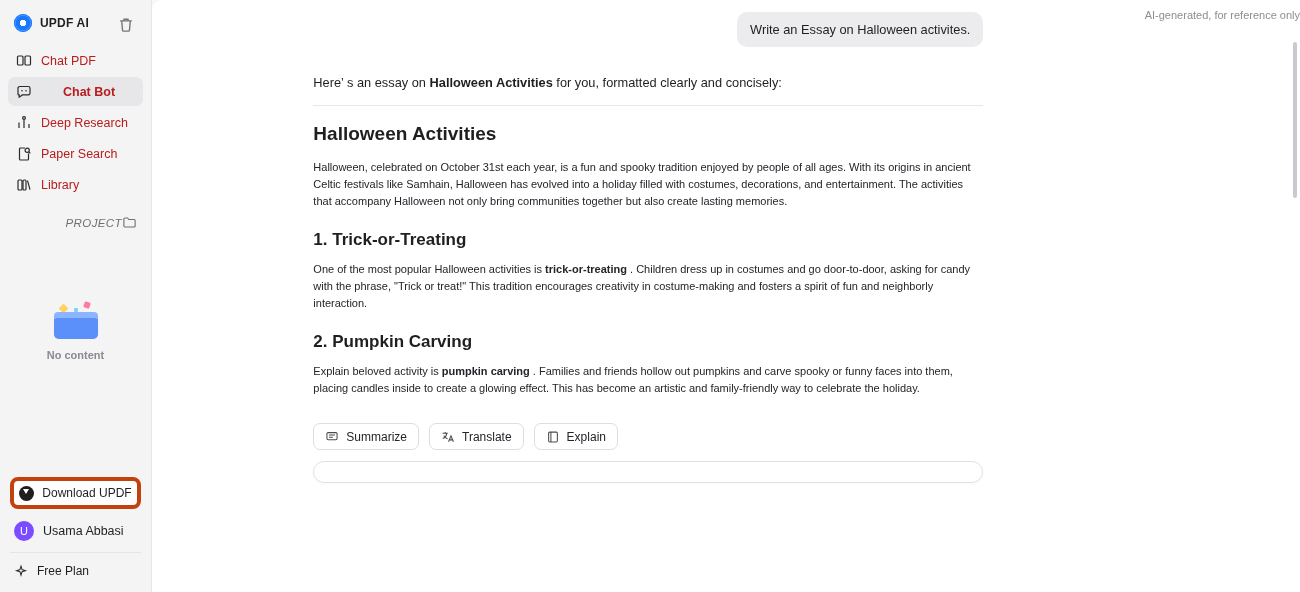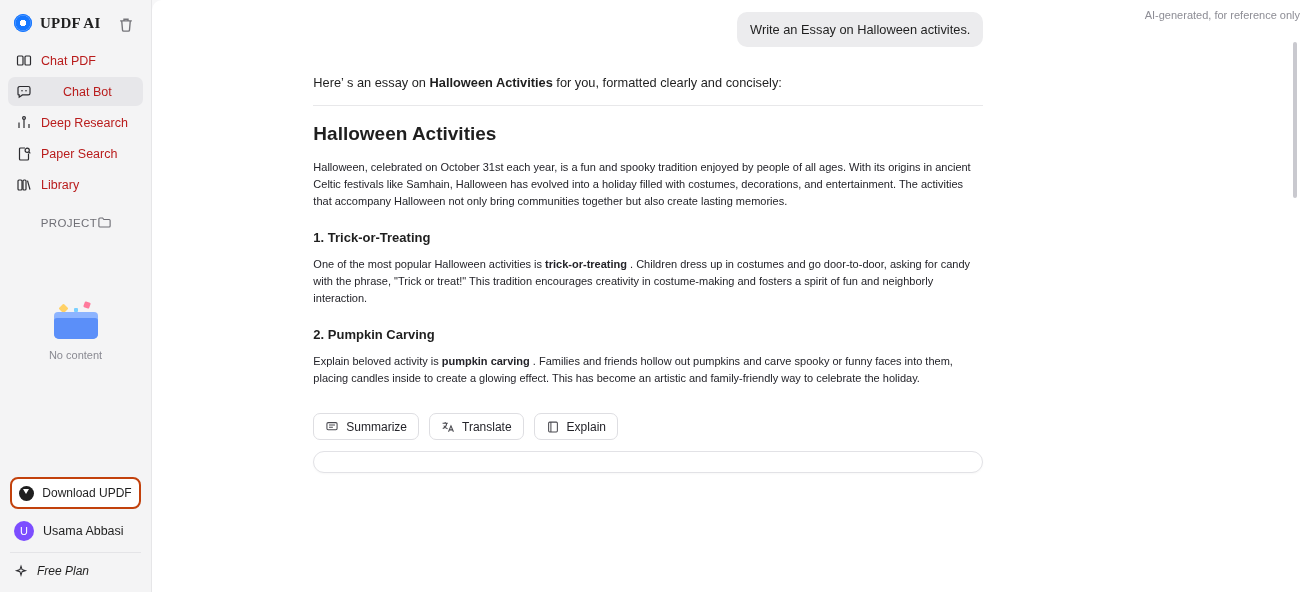--- a/index.html
+++ b/index.html
@@ -24,82 +24,83 @@
   .brand {
     display: flex; align-items: center; gap: 8px;
     padding: 14px 12px 10px 14px;
   }
   .brand-logo {
     width: 18px; height: 18px; border-radius: 50%;
     background: radial-gradient(circle at 50% 50%, #ffffff 0 23%, #1677ff 26% 55%, #4e96ff 58% 100%);
     box-shadow: 0 0 0 1px #1677ff inset;
     flex: none;
   }
-  .brand-name { font-size: 15px; font-weight: bold; letter-spacing: .2px; font-family: Liberation Serif, serif; }
+  .brand-name { font-size: 12px; font-weight: bold; letter-spacing: .2px; }
 
   .nav { padding: 4px 8px 0 8px; }
   .nav-item {
     display: flex; align-items: center; gap: 9px;
     height: 29px; padding: 0 8px; margin-bottom: 2px;
     border-radius: 7px; font-size: 12.5px; color: #b91c1c;
     cursor: pointer;
   }
-  .nav-item.active { background: #e7e7ea; font-weight: normal; gap: 31px; }
+  .nav-item.active { background: #e7e7ea; font-weight: bold; gap: 31px; }
   .nav-item .ico { width: 16px; height: 16px; flex: none; display: block; }
 
   .project-row {
-    display: flex; align-items: center; justify-content: center;
+    display: flex; align-items: center; justify-content: flex-end;
     padding: 14px 14px 6px 16px;
+    font-style: italic;
   }
   .project-label { font-size: 11.5px; color: #6f6f76; letter-spacing: .4px; }
 
   .empty {
     margin-top: 66px;
     display: flex; flex-direction: column; align-items: center; gap: 7px;
   }
   .empty-art { width: 52px; height: 40px; position: relative; }
   .folder-back {
     position: absolute; left: 4px; top: 10px; width: 44px; height: 27px;
     background: #8db4ff; border-radius: 4px 4px 5px 5px;
   }
   .folder-front {
     position: absolute; left: 4px; top: 16px; width: 44px; height: 21px;
     background: #5b8ff9; border-radius: 3px 3px 5px 5px;
   }
   .sparkle { position: absolute; border-radius: 1px; }
   .sp1 { left: 10px; top: 3px; width: 7px; height: 7px; background: #ffd166; transform: rotate(45deg); }
   .sp2 { left: 34px; top: 0px; width: 6px; height: 6px; background: #ff7a9c; transform: rotate(20deg); }
   .sp3 { left: 24px; top: 6px; width: 4px; height: 4px; background: #7ad0ff; }
-  .empty-text { font-size: 11px; color: #8a8a92; }
+  .empty-text { font-size: 11px; color: #8a8a92; font-weight: bold; }
 
   .sidebar-bottom { margin-top: auto; padding: 0 10px 8px 10px; }
   .download-btn {
     display: flex; align-items: center; justify-content: center; gap: 8px;
-    height: 32px; border: 2px solid #c2410c; border-radius: 8px;
+    height: 32px; border: 4px solid #c2410c; border-radius: 8px;
     background: #fff; font-size: 12px; cursor: pointer; color: #1f1f1f;
   }
   .dl-dot { width: 15px; height: 15px; border-radius: 50%; background: #1f1f1f; position: relative; flex: none; }
   .dl-dot::after {
     content: ""; position: absolute; left: 4px; top: 3.5px;
     border-left: 3.5px solid transparent; border-right: 3.5px solid transparent;
     border-top: 5px solid #fff;
   }
   .user-row {
     display: flex; align-items: center; gap: 9px;
     padding: 12px 4px 11px 4px; border-bottom: 1px solid #e4e4e7;
     cursor: pointer;
   }
   .avatar {
     width: 20px; height: 20px; border-radius: 50%;
     background: #7c4dff; color: #fff; font-size: 11px;
     display: flex; align-items: center; justify-content: center; flex: none;
   }
   .user-name { font-size: 12.5px; }
   .plan-row { display: flex; align-items: center; gap: 9px; padding: 11px 4px 6px 4px; cursor: pointer; }
-  .plan-name { font-size: 12px; font-style: italic; }
+  .plan-name { font-size: 12px; }
 
   
   .main {
     flex: 1; height: 592px; background: #fff;
     border-radius: 10px 0 0 0; position: relative;
     display: flex; 
   }
   .main-topbar { height: 34px; position: relative; }
   .trash-btn {
     position: absolute; right: 17px; top: 16px;
@@ -113,21 +114,21 @@
   .col { width: 670px; }
 
   .user-bubble-row { display: flex; justify-content: flex-end; }
   .user-bubble {
     background: #ececee; border-radius: 10px;
     padding: 10px 13px; font-size: 12.8px; color: #1f1f1f; max-width: 420px;
   }
   .intro { margin-top: 26px; font-size: 12.8px; line-height: 1.55; }
   .hr { height: 1px; background: #e8e8ea; margin: 12px 0 0 0; }
   h1.doc-title { font-size: 19px; margin: 17px 0 14px 0; font-weight: bold; }
-  h2.doc-h2 { font-size: 13px; margin: 20px 0 11px 0; font-weight: bold; }
+  h2.doc-h2 { font-size: 17px; margin: 20px 0 11px 0; font-weight: bold; }
   p.para { font-size: 11px; line-height: 1.55; margin: 0 0 2px 0; color: #24242a; }
   b { font-weight: bold; }
 
   .actions { display: flex; gap: 10px; margin-top: 26px; }
   .action-btn {
     display: flex; align-items: center; gap: 7px;
     height: 27px; padding: 0 11px;
     border: 1px solid #dedee2; border-radius: 7px; background: #fff;
     font-size: 12px; color: #24242a; cursor: pointer;
   }

